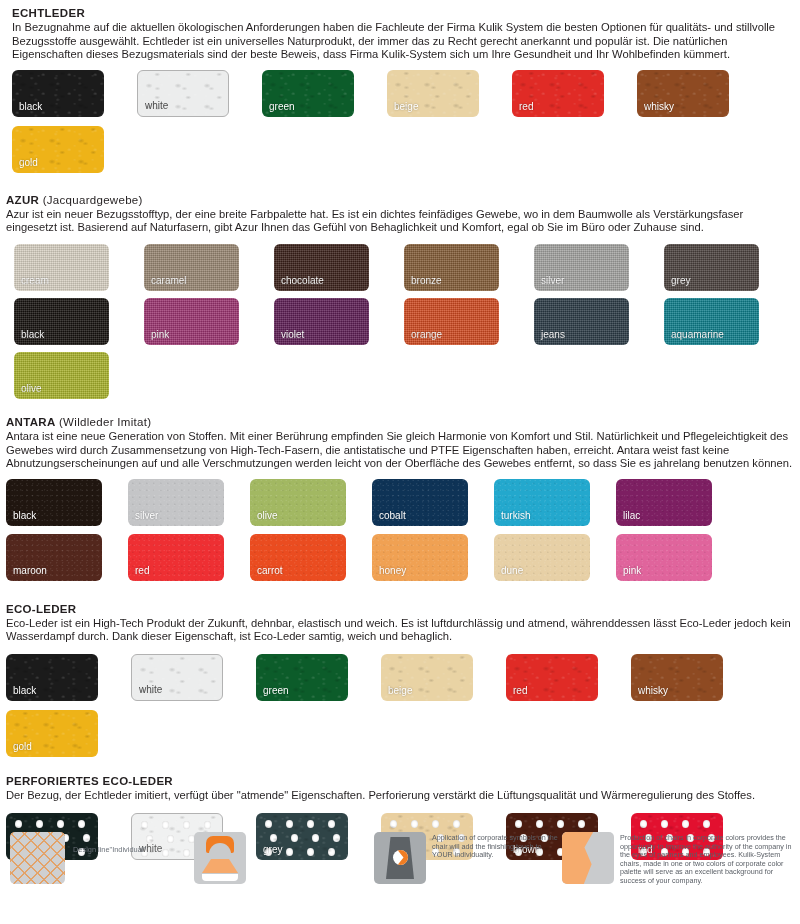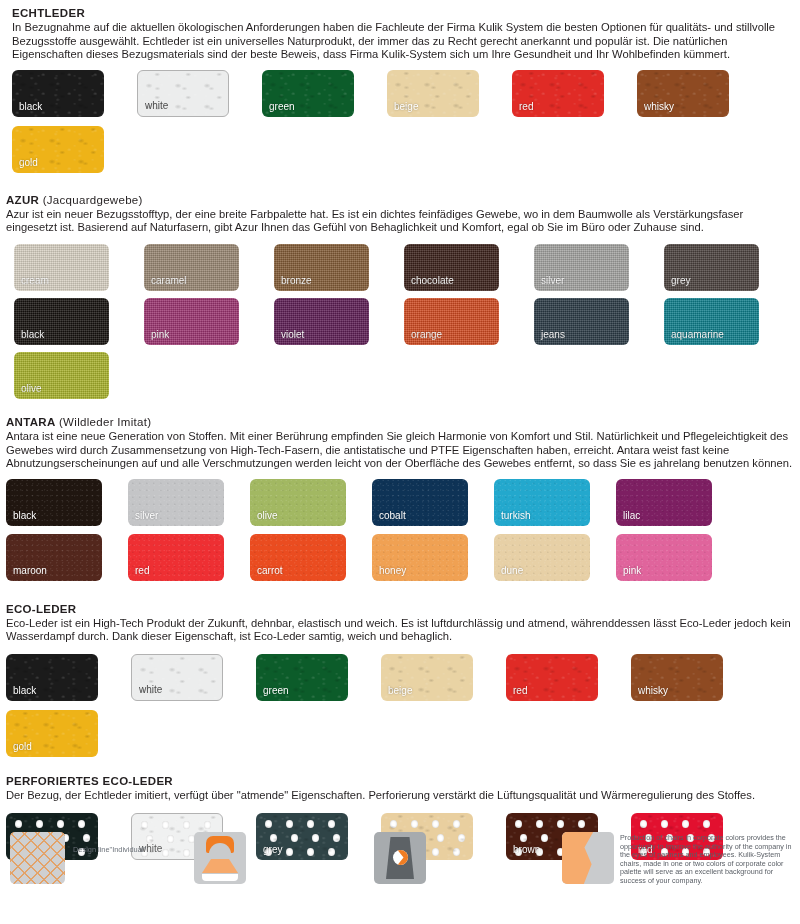--- a/index.html
+++ b/index.html
@@ -184,25 +184,25 @@
   <div class="section" style="margin-top:11px;">
     <h2 class="sec-title"><span>AZUR</span><span class="subt"> (Jacquardgewebe)</span></h2>
     <p class="sec-desc">Azur ist ein neuer Bezugsstofftyp, der eine breite Farbpalette hat. Es ist ein dichtes feinfädiges Gewebe, wo in dem Baumwolle als Verstärkungsfaser eingesetzt ist. Basierend auf Naturfasern, gibt Azur Ihnen das Gefühl von Behaglichkeit und Komfort, egal ob Sie im Büro oder Zuhause sind.</p>
     <div class="swatch-grid grid-azur" style="margin-top:9px;">
       <div class="sw tex-weave" style="background-color: rgb(217, 210, 196);">
           <span class="lbl" style="color: rgb(255, 255, 255);">cream</span>
         </div>
       <div class="sw tex-weave" style="background-color: rgb(154, 136, 116);">
           <span class="lbl" style="color: rgb(255, 255, 255);">caramel</span>
         </div>
+      <div class="sw tex-weave" style="background-color: rgb(59, 33, 26);">
+          <span class="lbl" style="color: rgb(255, 255, 255);">chocolate</span>
+        </div>
       <div class="sw tex-weave" style="background-color: rgb(132, 93, 55);">
           <span class="lbl" style="color: rgb(255, 255, 255);">bronze</span>
-        </div>
-      <div class="sw tex-weave" style="background-color: rgb(59, 33, 26);">
-          <span class="lbl" style="color: rgb(255, 255, 255);">chocolate</span>
         </div>
       <div class="sw tex-weave" style="background-color: rgb(163, 163, 161);">
           <span class="lbl" style="color: rgb(255, 255, 255);">silver</span>
         </div>
       <div class="sw tex-weave" style="background-color: rgb(75, 66, 62);">
           <span class="lbl" style="color: rgb(255, 255, 255);">grey</span>
         </div>
       <div class="sw tex-weave" style="background-color: rgb(22, 18, 15);">
           <span class="lbl" style="color: rgb(255, 255, 255);">black</span>
         </div>
@@ -421,20 +421,21 @@
         <span class="dome"></span>
         <span class="base"></span>
       </span>
     </div>
 
     <div class="feat" style="left:368px;top:4px;width:190px;">
       <span class="ico ico-logo">
         <span class="trap2"></span>
         <span class="yin"></span>
       </span>
+      <span class="ftxt" style="width:130px;margin-top:2px;">Application of corporate symbols on the chair will add the finishing touch to YOUR individuality.</span>
     </div>
 
     <div class="feat" style="left:556px;top:4px;width:238px;">
       <span class="ico ico-two"></span>
       <span class="ftxt" style="width:178px;margin-top:2px;">Production of chairs in corporate colors provides the opportunity to improve the authority of the company in the eyes of partners and employees. Kulik-System chairs, made in one or two colors of corporate color palette will serve as an excellent background for success of your company.</span>
     </div>
 
   </div>
 
 </div>

